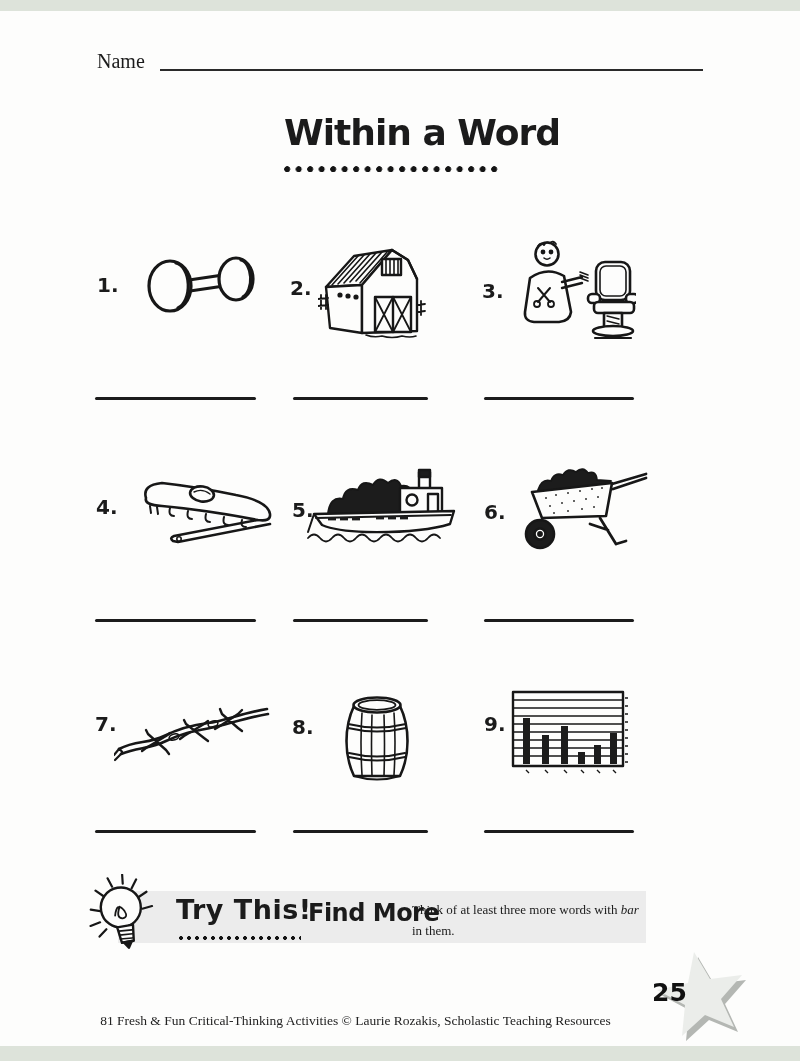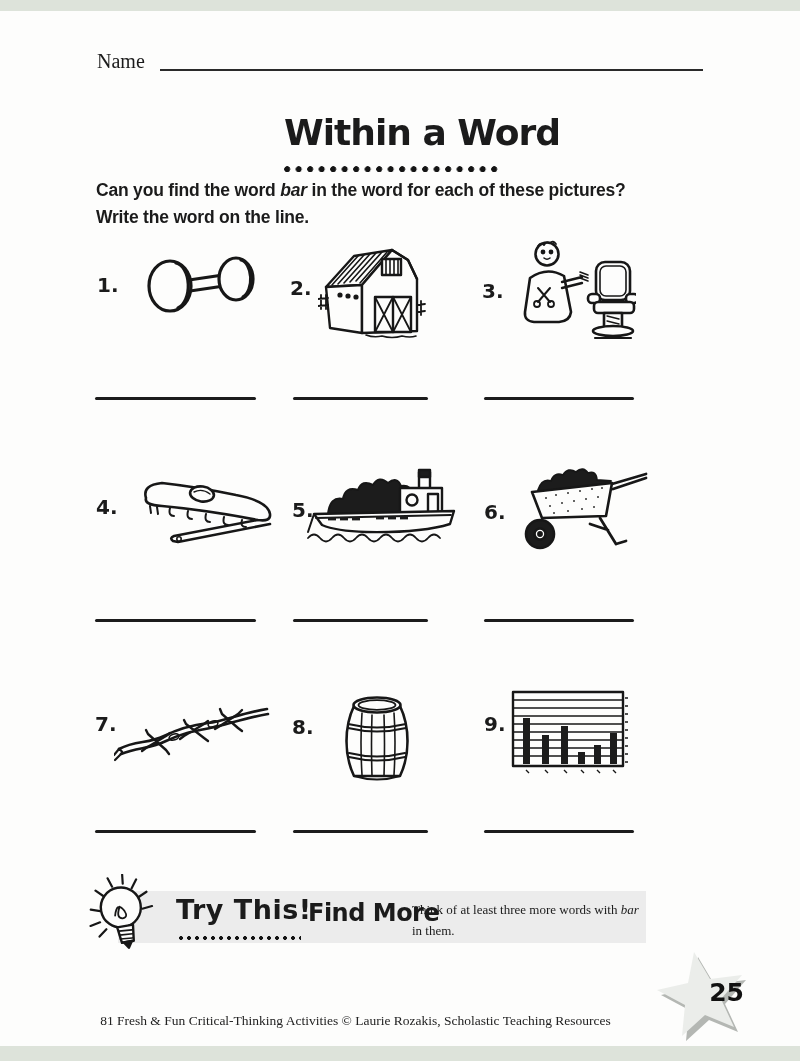--- a/index.html
+++ b/index.html
@@ -35,45 +35,41 @@
   .try-dots{position:absolute;left:179px;top:936px;width:122px;height:5px;
         background-image:radial-gradient(circle at 2px 2px,#141414 1.7px,transparent 2.2px);
         background-size:8px 5px;background-repeat:repeat-x;}
   .find-more{position:absolute;left:308px;top:899px;font-family:"DejaVu Sans", sans-serif;
              font-weight:bold;font-size:24px;letter-spacing:-0.5px;}
   .try-text{position:absolute;left:412px;top:899px;width:230px;
             font-family:"Liberation Serif", serif;font-size:13px;line-height:21px;}
   .try-text .it{font-style:italic;}
 
   .star-wrap{position:absolute;left:652px;top:948px;width:110px;height:100px;}
-  .star-number{position:absolute;left:0;top:30px;width:92px;text-align:right;
+  .star-number{position:absolute;left:0;top:30px;width:92px;text-align:left;
                font-family:"DejaVu Sans", sans-serif;font-weight:bold;font-size:25px;color:#111;}
 
   .footer{position:absolute;left:0;top:1013px;width:711px;text-align:center;
           font-family:"Liberation Serif", serif;font-size:13.5px;color:#222;}
 </style>
 </head>
 <body>
 
 <div class="page">
   <div class="edge top"></div>
   <div class="edge bottom"></div>
 
   <div class="name-row">
     <span class="name-label">Name</span>
   </div>
   <div class="name-line"></div>
 
   <div class="title">Within a Word</div>
   <div class="title-dots"></div>
 
-  <div class="instructions">
-    <span>Can you find the word </span><span class="it">bar</span><span> in the word for each of these pictures?</span><br>
-    <span>Write the word on the line.</span>
-  </div>
 
   <div class="item-number" style="left:97px;top:273px;">1.</div>
   <div class="item-number" style="left:290px;top:276px;">2.</div>
   <div class="item-number" style="left:482px;top:279px;">3.</div>
 
   <div class="pic" style="left:143px;top:253px;">
     <svg width="112" height="62" viewBox="0 0 112 62" fill="none" stroke="#171717" stroke-width="3.2" stroke-linecap="round" stroke-linejoin="round">
       <path d="M46 27 L80 22 M47 38 L81 33"></path>
       <path d="M46 27 a5 6 0 0 0 1 11"></path>
       <path d="M80 22 a5 6 0 0 1 1 11"></path>

